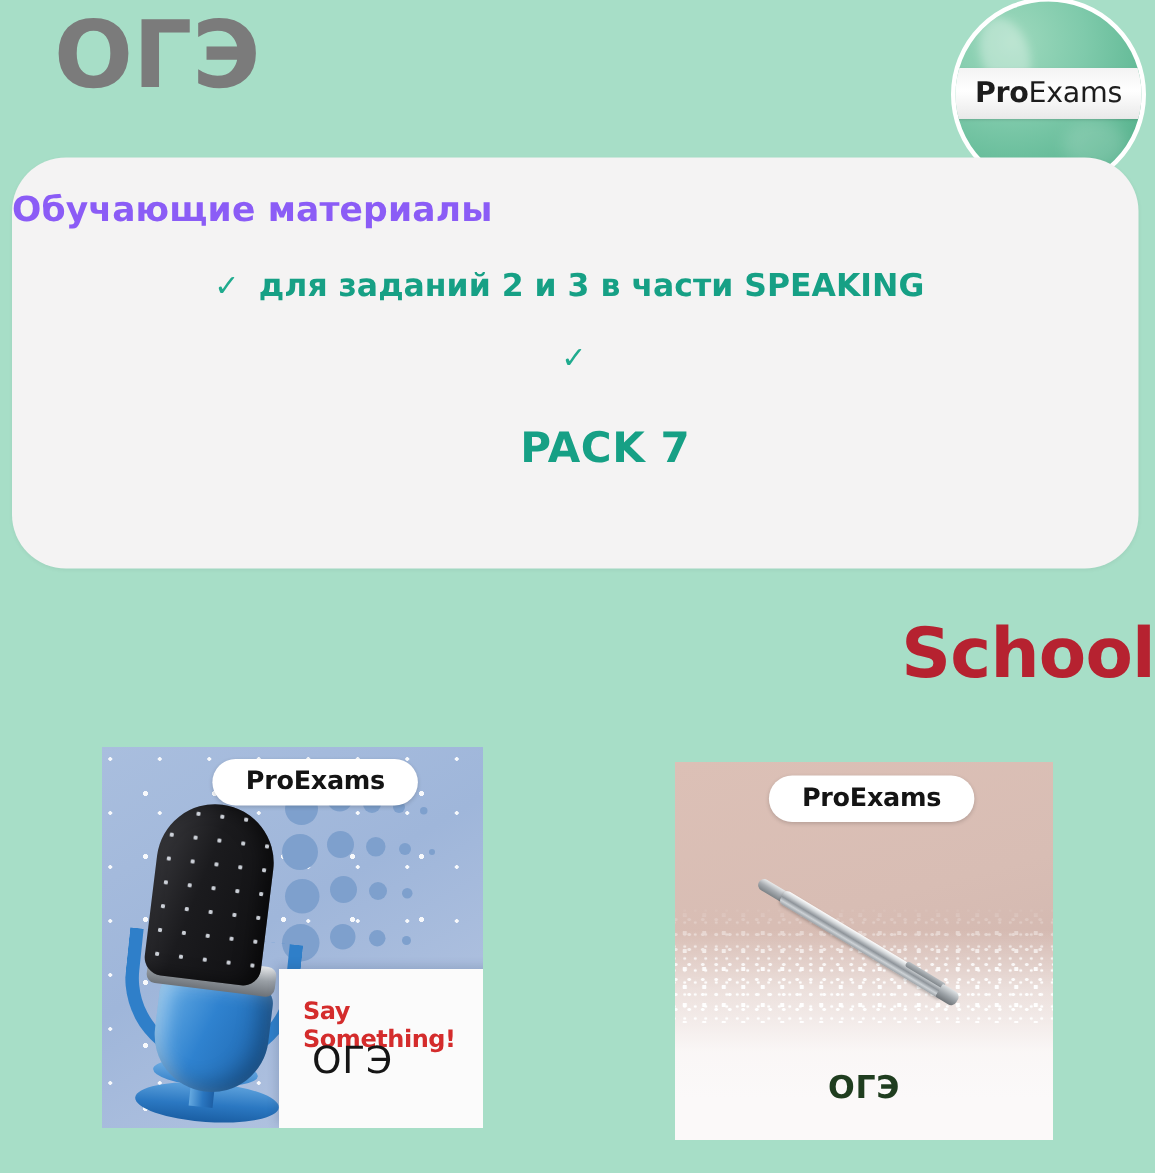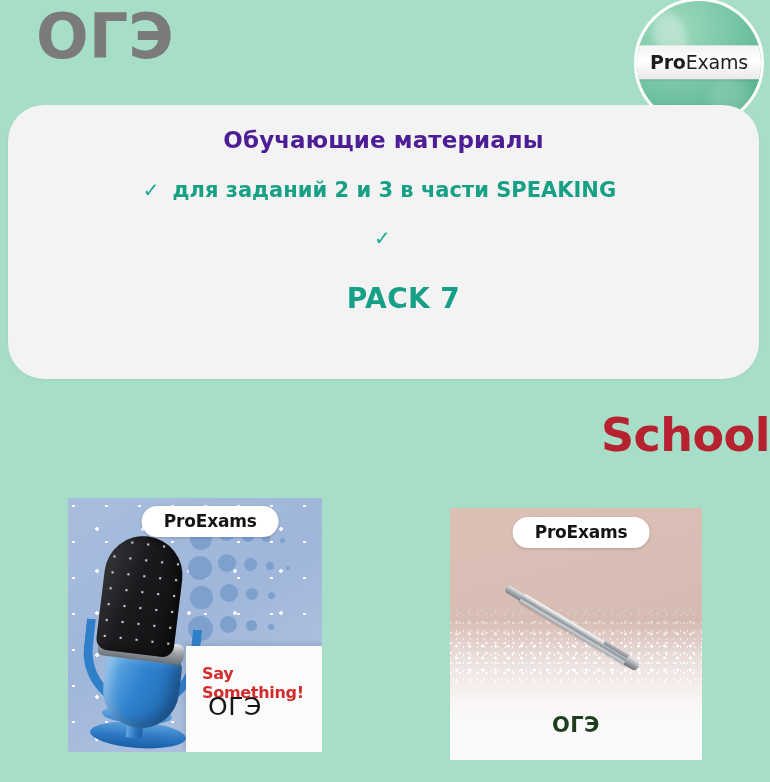--- a/index.html
+++ b/index.html
@@ -95,25 +95,24 @@
     left: 8px;
     top: 105px;
     width: 751px;
     height: 274px;
     background: #f4f3f3;
     border-radius: 36px;
     box-shadow: 0 1px 3px rgba(0,0,0,0.05);
   }
 
   .info-title {
-    text-align: center;
     margin-top: 22px;
     font-size: 23px;
     font-weight: 700;
-    color: #4c1d95;
+    color: #8b5cf6;
     letter-spacing: 0.1px;
     font-family: "DejaVu Sans", sans-serif;
   }
 
   .bullet-row {
     display: flex;
     align-items: center;
     justify-content: center;
     gap: 13px;
     font-size: 21px;

